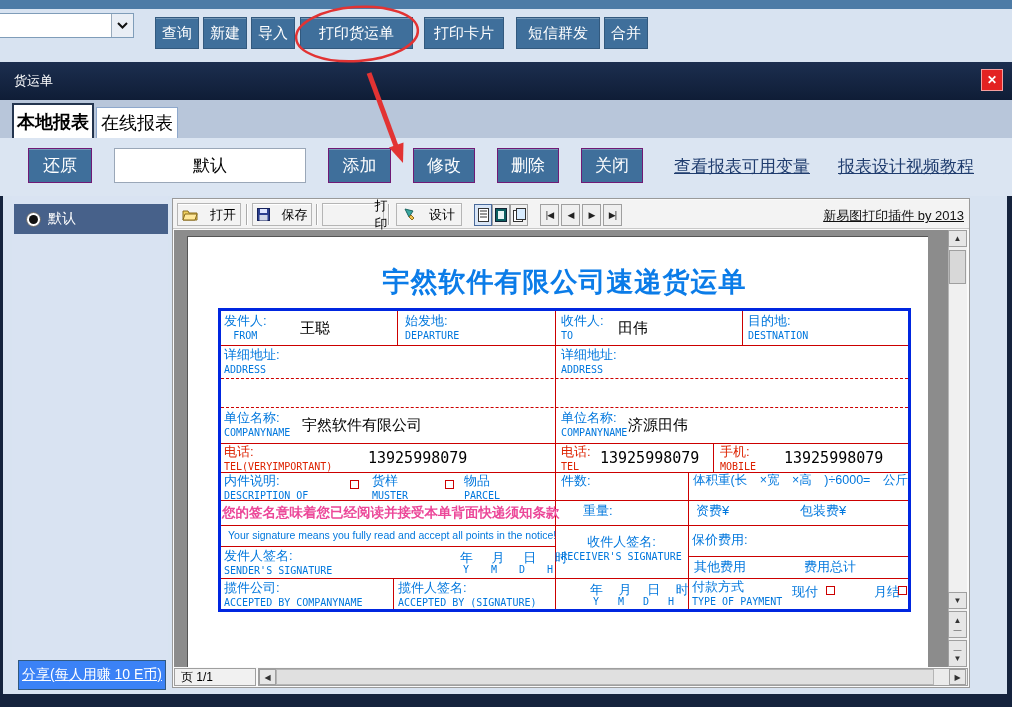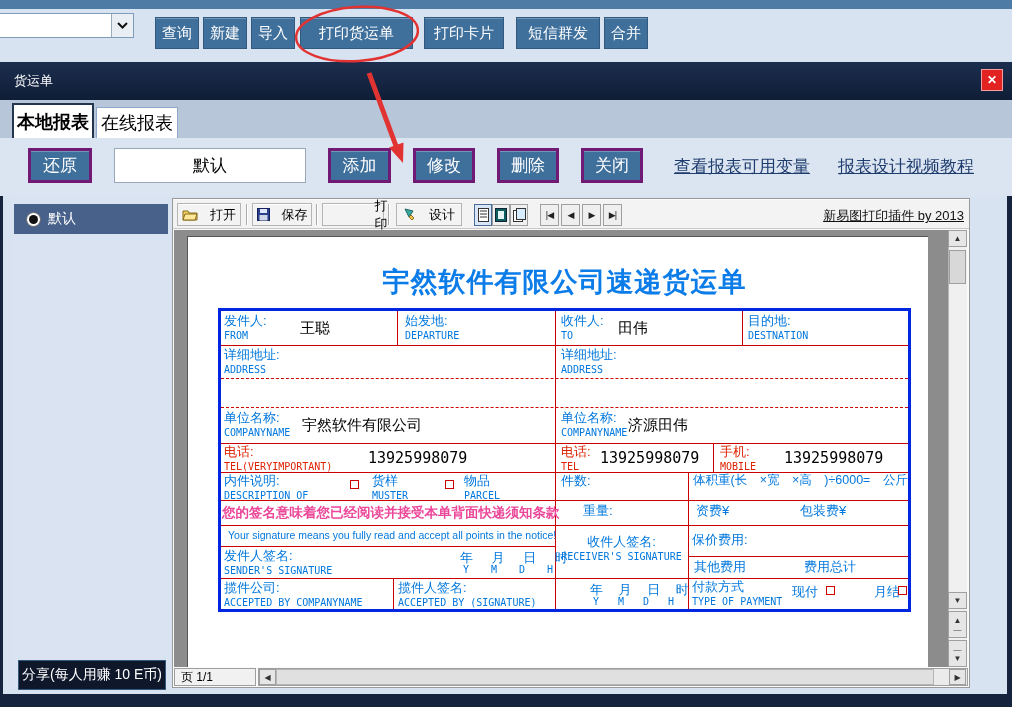--- a/index.html
+++ b/index.html
@@ -17,30 +17,30 @@
 
   
   .titlebar { position:absolute; left:0; top:62px; width:1012px; height:38px; background:linear-gradient(180deg,#1c2e4f,#0f1d36); color:#fff; font-size:13px; display:flex; align-items:center; padding-left:14px; }
   .closebtn { position:absolute; left:981px; top:69px; width:22px; height:22px; background:#e32222; border:1px solid #f4a0a0; color:#fff; font-size:12px; font-weight:bold; display:flex; align-items:center; justify-content:center; cursor:pointer; }
   .navy { background:#15233d; }
   .tabstrip { position:absolute; left:0; top:100px; width:1012px; height:38px; background:#b8c6da; }
   .tab { position:absolute; background:#fff; font-size:18px; display:flex; align-items:center; justify-content:center; cursor:pointer; color:#000; }
   .tab.active { left:12px; top:103px; width:82px; height:35px; border:2px solid #24354f; border-bottom:none; font-weight:bold; }
   .tab.inactive { left:96px; top:107px; width:82px; height:31px; border:1px solid #8ea8cc; border-bottom:none; }
   .ctrlrow { position:absolute; left:0; top:138px; width:1012px; height:58px; background:#dbe5f2; }
-  .cbtn { position:absolute; top:148px; height:35px; background:#3f6f9b; border:3px solid #701a75; box-shadow:inset 0 1px 0 rgba(255,255,255,.28); color:#fff; font-size:17px; display:flex; align-items:center; justify-content:center; cursor:pointer; }
+  .cbtn { position:absolute; top:148px; height:35px; background:#3f6f9b; border:1px solid #701a75; box-shadow:inset 0 1px 0 rgba(255,255,255,.28); color:#fff; font-size:17px; display:flex; align-items:center; justify-content:center; cursor:pointer; }
   .nameinput { position:absolute; left:114px; top:148px; width:192px; height:35px; border:1px solid #9aa7b8; background:#fff; font-size:17px; text-align:center; font-family:"Liberation Sans",sans-serif; }
   .dlink { position:absolute; top:155px; color:#1f3c6e; font-size:17px; text-decoration:underline; cursor:pointer; white-space:nowrap; }
 
   
   .sidebar { position:absolute; left:12px; top:196px; width:156px; height:492px; background:#d9e3f2; }
   .sideitem { position:absolute; left:14px; top:204px; width:154px; height:30px; background:#47618a; color:#fff; font-size:14px; display:flex; align-items:center; cursor:pointer; }
   .radio { width:15px; height:15px; border-radius:50%; background:#fff; border:1px solid #666; margin:0 7px 0 12px; display:flex; align-items:center; justify-content:center; }
   .radio .dot { width:9px; height:9px; border-radius:50%; background:#111; }
-  .sharebtn { position:absolute; left:18px; top:660px; width:148px; height:30px; background:#0f172a; border:1px solid #32597e; color:#fff; font-size:14px; display:flex; align-items:center; justify-content:center; cursor:pointer; }
+  .sharebtn { position:absolute; left:18px; top:660px; width:148px; height:30px; background:#3b82f6; border:1px solid #32597e; color:#fff; font-size:14px; display:flex; align-items:center; justify-content:center; cursor:pointer;text-decoration:underline; }
 
   
   .panel { position:absolute; left:172px; top:198px; width:798px; height:490px; background:#fafafa; border:1px solid #9a9a9a; }
   .ptbar { position:absolute; left:173px; top:200px; width:796px; height:29px; background:#f3f3f3; border-bottom:1px solid #c8c8c8; }
   .pbtn { position:absolute; top:203px; height:23px; background:#f3f3f3; border:1px solid #b5b5b5; box-shadow:inset 0 1px 0 #fff; font-size:13px; color:#000; display:flex; align-items:center; justify-content:center; gap:12px; cursor:pointer; }
   .sep { position:absolute; top:204px; width:2px; height:21px; border-left:1px solid #aaa; border-right:1px solid #fff; }
   .vwbtn { position:absolute; top:204px; width:18px; height:22px; background:#f0f0f0; border:1px solid #9f9f9f; display:flex; align-items:center; justify-content:center; cursor:pointer; }
   .vwbtn.on { background:#d9e6f7; border-color:#4a6a9a; }
   .navbtn { position:absolute; top:204px; width:19px; height:22px; background:#efefef; border:1px solid #9f9f9f; font-size:9px; color:#222; display:flex; align-items:center; justify-content:center; cursor:pointer; letter-spacing:-1px; }
   .pluglink { position:absolute; top:207px; right:48px; font-size:13px; color:#111; text-decoration:underline; cursor:pointer; }
@@ -212,21 +212,21 @@
     <div class="hdash" style="left:0;top:67px;width:687px;"></div>
     <div class="hdash" style="left:0;top:96px;width:687px;"></div>
     <div class="hline" style="left:0;top:132px;width:687px;"></div>
     <div class="hline" style="left:0;top:161px;width:687px;"></div>
     <div class="hline" style="left:0;top:189px;width:687px;"></div>
     <div class="hline" style="left:0;top:214px;width:687px;"></div>
     <div class="hline" style="left:0;top:235px;width:334px;"></div>
     <div class="hline" style="left:467px;top:245px;width:220px;"></div>
     <div class="hline" style="left:0;top:267px;width:687px;"></div>
 
-    <div class="flabel" style="left:3px;top:3px;"><span>发件人:</span><span class="en">FROM</span></div>
+    <div class="flabel" style="left:3px;top:3px;text-align:center;"><span>发件人:</span><span class="en">FROM</span></div>
     <span class="fval" style="left:79px;top:8px;">王聪</span>
     <div class="flabel" style="left:184px;top:3px;"><span>始发地:</span><span class="en">DEPARTURE</span></div>
     <div class="flabel" style="left:340px;top:3px;"><span>收件人:</span><span class="en">TO</span></div>
     <span class="fval" style="left:397px;top:8px;">田伟</span>
     <div class="flabel" style="left:527px;top:3px;"><span>目的地:</span><span class="en">DESTNATION</span></div>
 
     <div class="flabel" style="left:3px;top:37px;"><span>详细地址:</span><span class="en">ADDRESS</span></div>
     <div class="flabel" style="left:340px;top:37px;"><span>详细地址:</span><span class="en">ADDRESS</span></div>
 
     <div class="flabel" style="left:3px;top:100px;"><span>单位名称:</span><span class="en">COMPANYNAME</span></div>

